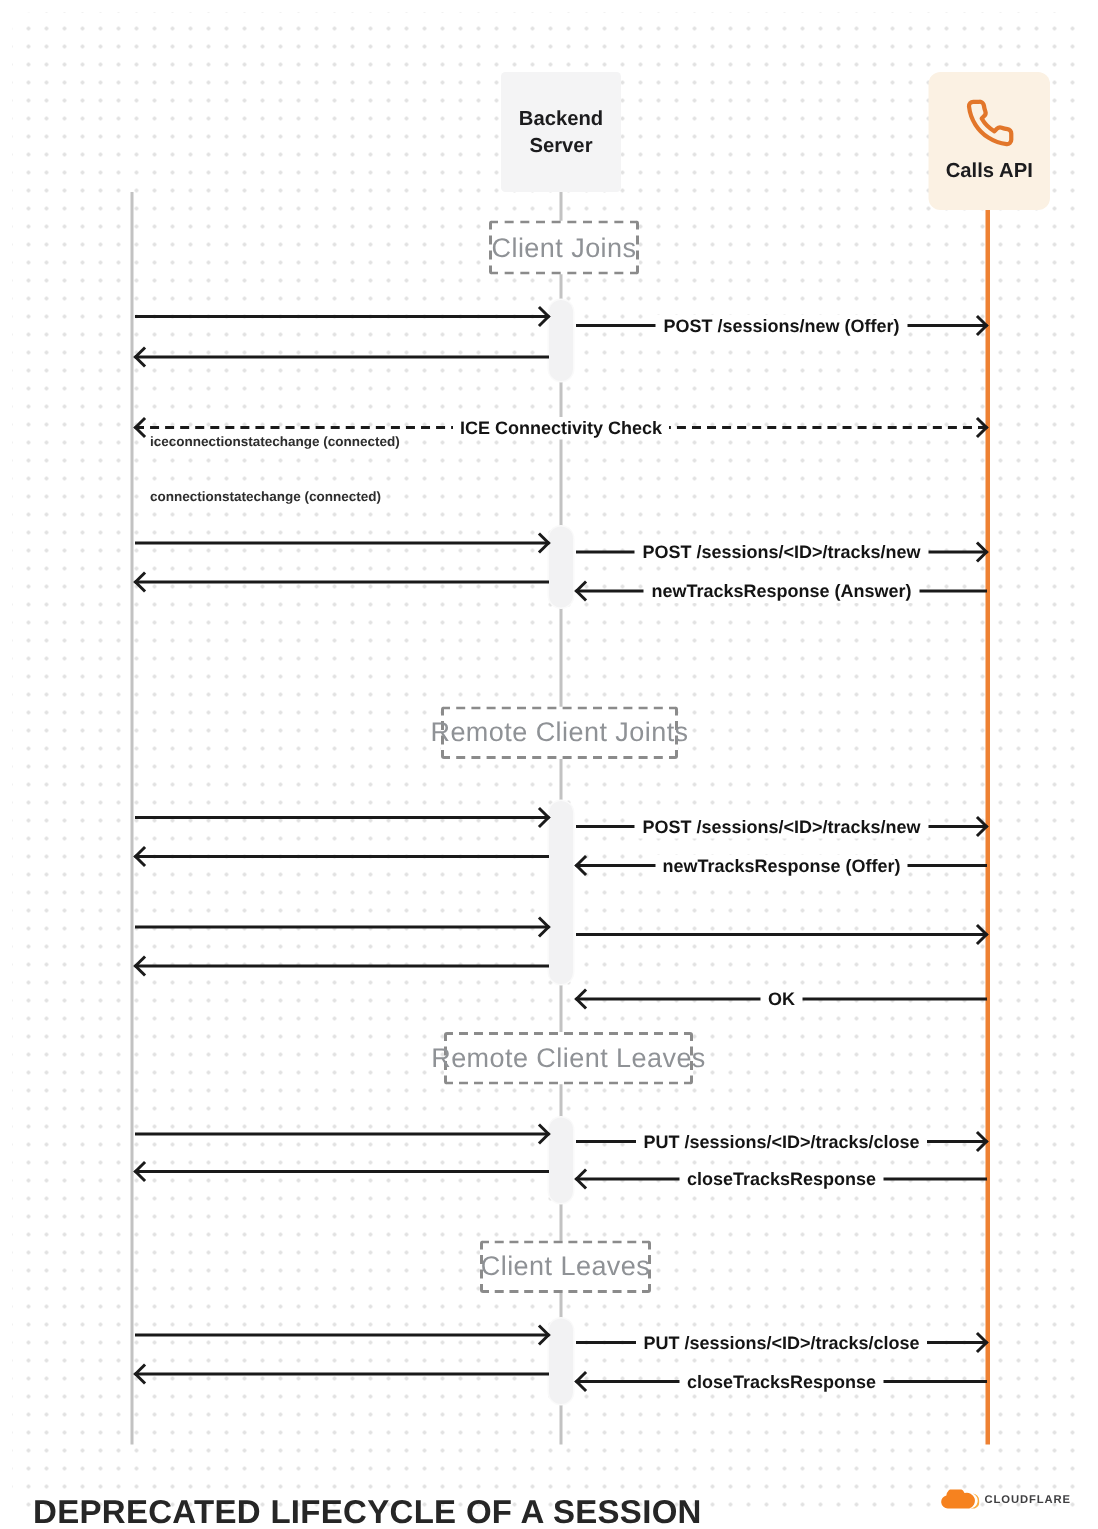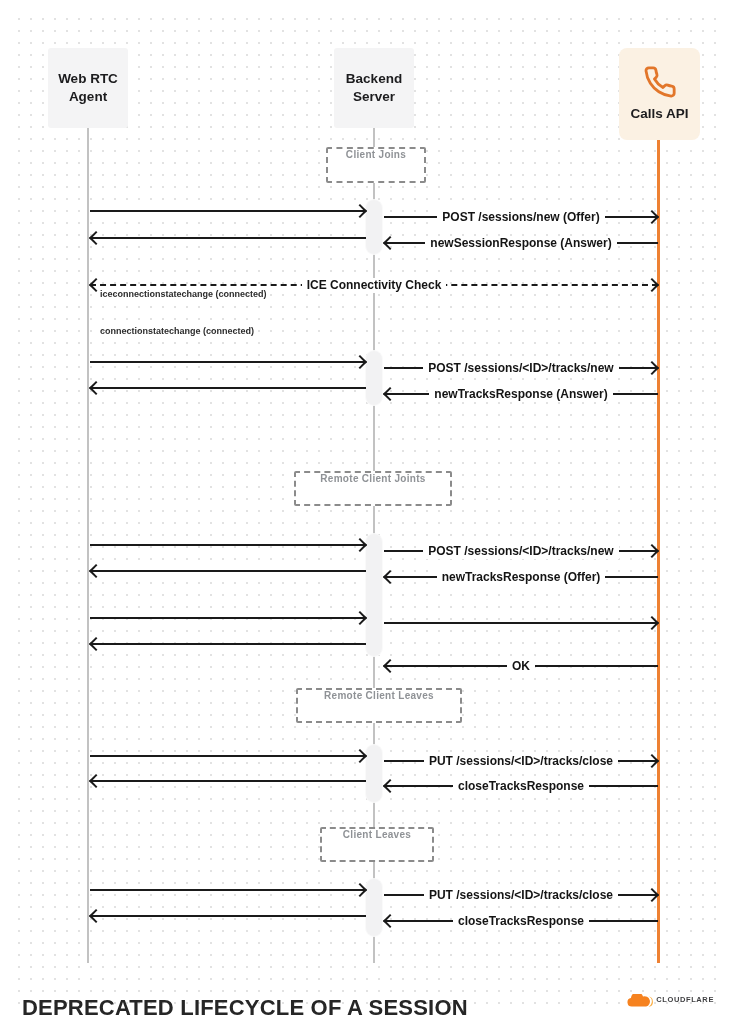--- a/index.html
+++ b/index.html
@@ -40,22 +40,22 @@
   .head.l{left:1px;transform:rotate(-135deg);}
   .lbl{position:relative;z-index:1;background:#ffffff;padding:0 5px;font-weight:700;
     font-size:12px;color:#141414;white-space:nowrap;line-height:15px;}
   .seg.orange .track{background:var(--orange);}
   .seg.orange .head{border-color:var(--orange);}
   .seg.orange .lbl{color:var(--orange);}
   .note{position:absolute;font-size:9px;color:#2d2d2d;white-space:nowrap;font-weight:bold;}
   
   .section{
     position:absolute;border:2px dashed #8b8b8b;background:#ffffff;border-radius:2px;
-    display:flex;align-items:flex-start;justify-content:center;
-    font-size:10px;font-weight:700;color:#8f9296;letter-spacing:.3px;white-space:nowrap;
+    display:flex;align-items:center;justify-content:center;
+    font-size:18px;font-weight:400;color:#8f9296;letter-spacing:.3px;white-space:nowrap;
   }
   
   .title{position:absolute;left:14px;top:987px;font-size:22px;font-weight:700;
     color:#262626;letter-spacing:.2px;}
   .logo{position:absolute;right:10px;top:985px;display:flex;align-items:center;gap:3px;}
   .logo-text{font-size:7.5px;font-weight:800;color:#3f3f41;letter-spacing:.6px;}
 </style>
 </head>
 <body>
 
@@ -65,24 +65,20 @@
     <div class="life" style="left:79px"></div>
     <div class="life" style="left:365px"></div>
     <div class="life orange" style="left:649px;top:119px;height:836px"></div>
 
     <div class="bar" style="top:192px;height:54px"></div>
     <div class="bar" style="top:343px;height:54px"></div>
     <div class="bar" style="top:526px;height:122px"></div>
     <div class="bar" style="top:737px;height:57px"></div>
     <div class="bar" style="top:871px;height:57px"></div>
 
-    <div class="pbox" style="left:40px">
-      <span>Web RTC</span>
-      <span>Agent</span>
-    </div>
     <div class="pbox" style="left:326px">
       <span>Backend</span>
       <span>Server</span>
     </div>
     <div class="pbox calls" style="left:611px;width:81px">
       <span style="display:block;height:34px;">
         <svg width="34" height="34" viewBox="0 0 24 24" fill="none" stroke="#E2762A" stroke-width="2" stroke-linecap="round" stroke-linejoin="round">
           <path d="M22 16.92v3a2 2 0 0 1-2.18 2 19.79 19.79 0 0 1-8.63-3.07 19.5 19.5 0 0 1-6-6 19.79 19.79 0 0 1-3.07-8.67A2 2 0 0 1 4.11 2h3a2 2 0 0 1 2 1.72c.127.96.361 1.903.7 2.81a2 2 0 0 1-.45 2.11L8.09 9.91a16 16 0 0 0 6 6l1.27-1.27a2 2 0 0 1 2.11-.45c.907.339 1.85.573 2.81.7A2 2 0 0 1 22 16.92z"></path>
         </svg>
       </span>
@@ -99,25 +95,20 @@
     </div>
     <div class="seg" style="left:376px;width:274px;top:201px">
       <i class="track"></i>
       <span class="lbl">POST /sessions/new (Offer)</span>
       <i class="head r"></i>
     </div>
 
     <div class="seg" style="left:82px;width:276px;top:222px">
       <i class="track"></i>
         <i class="head l"></i>
-    </div>
-    <div class="seg" style="left:376px;width:274px;top:227px">
-      <i class="track"></i>
-      <span class="lbl">newSessionResponse (Answer)</span>
-      <i class="head l"></i>
     </div>
 
     <div class="seg" style="left:82px;width:568px;top:269px">
       <i class="track dash"></i>
       <span class="lbl">ICE Connectivity Check</span>
       <i class="head l"></i>
       <i class="head r"></i>
     </div>
     <div class="note" style="left:92px;top:281px">iceconnectionstatechange (connected)</div>
 

